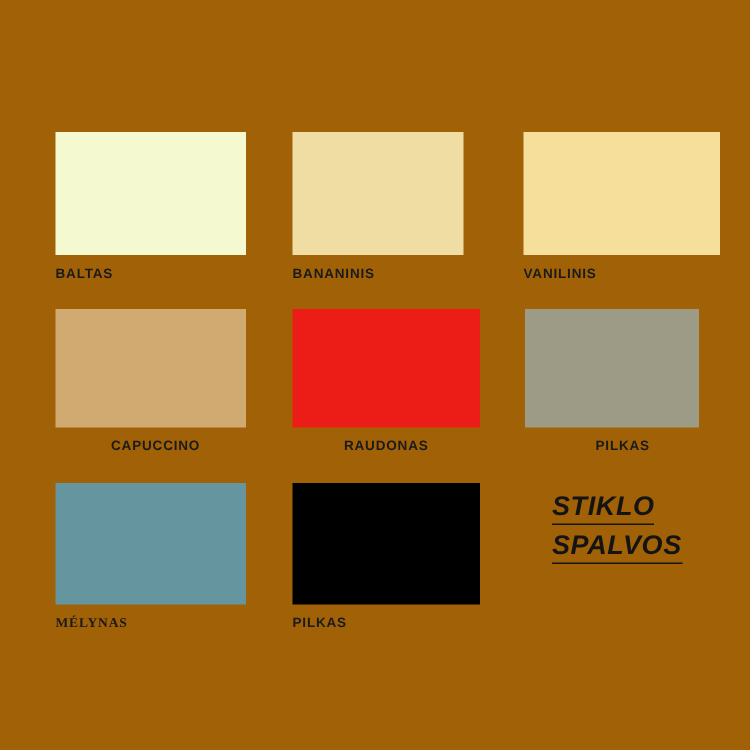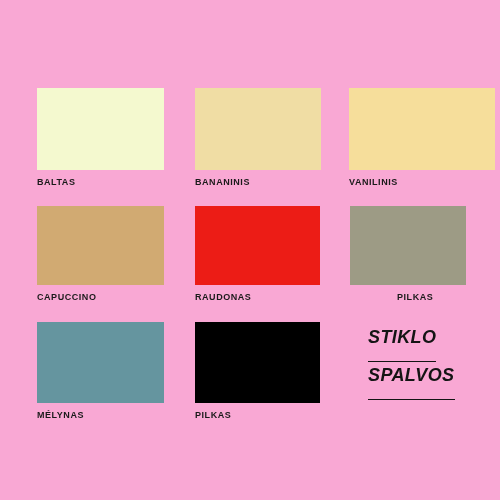--- a/index.html
+++ b/index.html
@@ -31,25 +31,25 @@
     font-weight: bold;
     color: #1a1a1a;
     letter-spacing: 0.55px;
     margin-top: 7px;
     white-space: nowrap;
     font-family: "Liberation Sans", sans-serif;
   }
 
   
   .col-1 { left: 37px;  width: 127px; }
-  .col-2 { left: 195px; width: 126px; }
-  .col-3 { left: 349px; width: 146px; }
+  .col-2 { left: 195px; width: 114px; }
+  .col-3 { left: 349px; width: 131px; }
 
   .col-1.row-2 { left: 37px;  width: 127px; }
-  .col-2.row-2 { left: 195px; width: 125px; }
+  .col-2.row-2 { left: 195px; width: 125px; text-align: center; }
   .col-3.row-2 { left: 350px; width: 116px; }
 
   .col-1.row-3 { left: 37px;  width: 127px; }
   .col-2.row-3 { left: 195px; width: 125px; }
 
   .row-1 { top: 88px;  }
   .row-2 { top: 206px; }
   .row-3 { top: 322px; }
 
   .row-1 .swatch { height: 82px; }
@@ -65,66 +65,66 @@
     font-style: italic;
     font-weight: bold;
     font-size: 18px;
     color: #141414;
     letter-spacing: 0.4px;
     line-height: 1.28;
   }
   #brand .brand-line {
     display: block;
     border-bottom: 1.6px solid #141414;
-    padding-bottom: 12px;
+    padding-bottom: 0px;
     width: max-content;
   }
   #brand .brand-line-2 {
     margin-top: 2px;
     font-style: italic;
   }
 </style>
 </head>
 <body>
 
-<div id="canvas" style="background: #f9a8d4;">
+<div id="canvas" style="background: #a16207;">
 
   <div class="swatch-cell col-1 row-1">
     <div class="swatch" style="background-color: rgb(244, 249, 207);"></div>
     <div class="swatch-label" style="color: rgb(26, 26, 26);">BALTAS</div>
   </div>
 
   <div class="swatch-cell col-2 row-1">
     <div class="swatch" style="background-color: rgb(240, 221, 164);"></div>
     <div class="swatch-label" style="color: rgb(26, 26, 26);">BANANINIS</div>
   </div>
 
   <div class="swatch-cell col-3 row-1">
     <div class="swatch" style="background-color: rgb(246, 222, 155);"></div>
     <div class="swatch-label" style="color: rgb(26, 26, 26);">VANILINIS</div>
   </div>
 
   <div class="swatch-cell col-1 row-2">
     <div class="swatch" style="background-color: rgb(209, 170, 114);"></div>
-    <div class="swatch-label" style="color: rgb(26, 26, 26);">CAPUCCINO</div>
+    <div class="swatch-label" style="color: rgb(26, 26, 26); margin-left: 37px;">CAPUCCINO</div>
   </div>
 
   <div class="swatch-cell col-2 row-2">
     <div class="swatch" style="background-color: rgb(236, 28, 22);"></div>
     <div class="swatch-label" style="color: rgb(26, 26, 26);">RAUDONAS</div>
   </div>
 
   <div class="swatch-cell col-3 row-2">
     <div class="swatch" style="background-color: rgb(157, 155, 133);"></div>
     <div class="swatch-label" style="color: rgb(26, 26, 26); padding-left: 47px;">PILKAS</div>
   </div>
 
   <div class="swatch-cell col-1 row-3">
     <div class="swatch" style="background-color: rgb(101, 149, 159);"></div>
-    <div class="swatch-label" style="color: rgb(26, 26, 26);">MÉLYNAS</div>
+    <div class="swatch-label" style="color: rgb(26, 26, 26); font-family: Liberation Serif, serif;">MÉLYNAS</div>
   </div>
 
   <div class="swatch-cell col-2 row-3">
     <div class="swatch" style="background-color: rgb(0, 0, 0);"></div>
     <div class="swatch-label" style="color: rgb(26, 26, 26);">PILKAS</div>
   </div>
 
   <div id="brand">
     <span class="brand-line brand-line-1">STIKLO</span>
     <span class="brand-line brand-line-2">SPALVOS</span>

